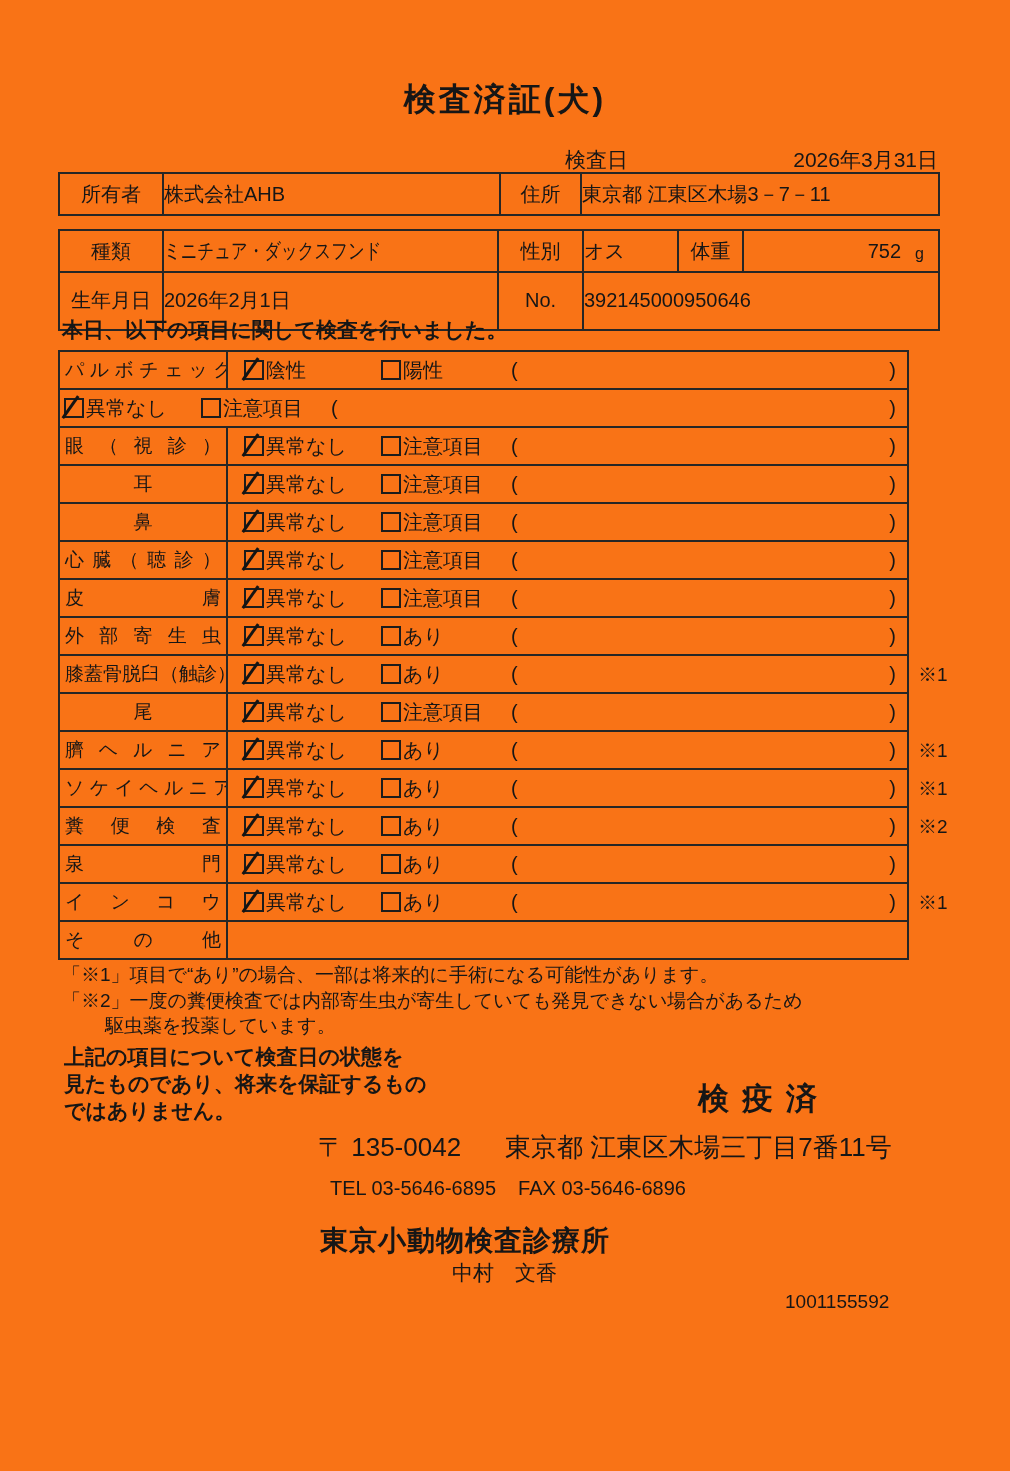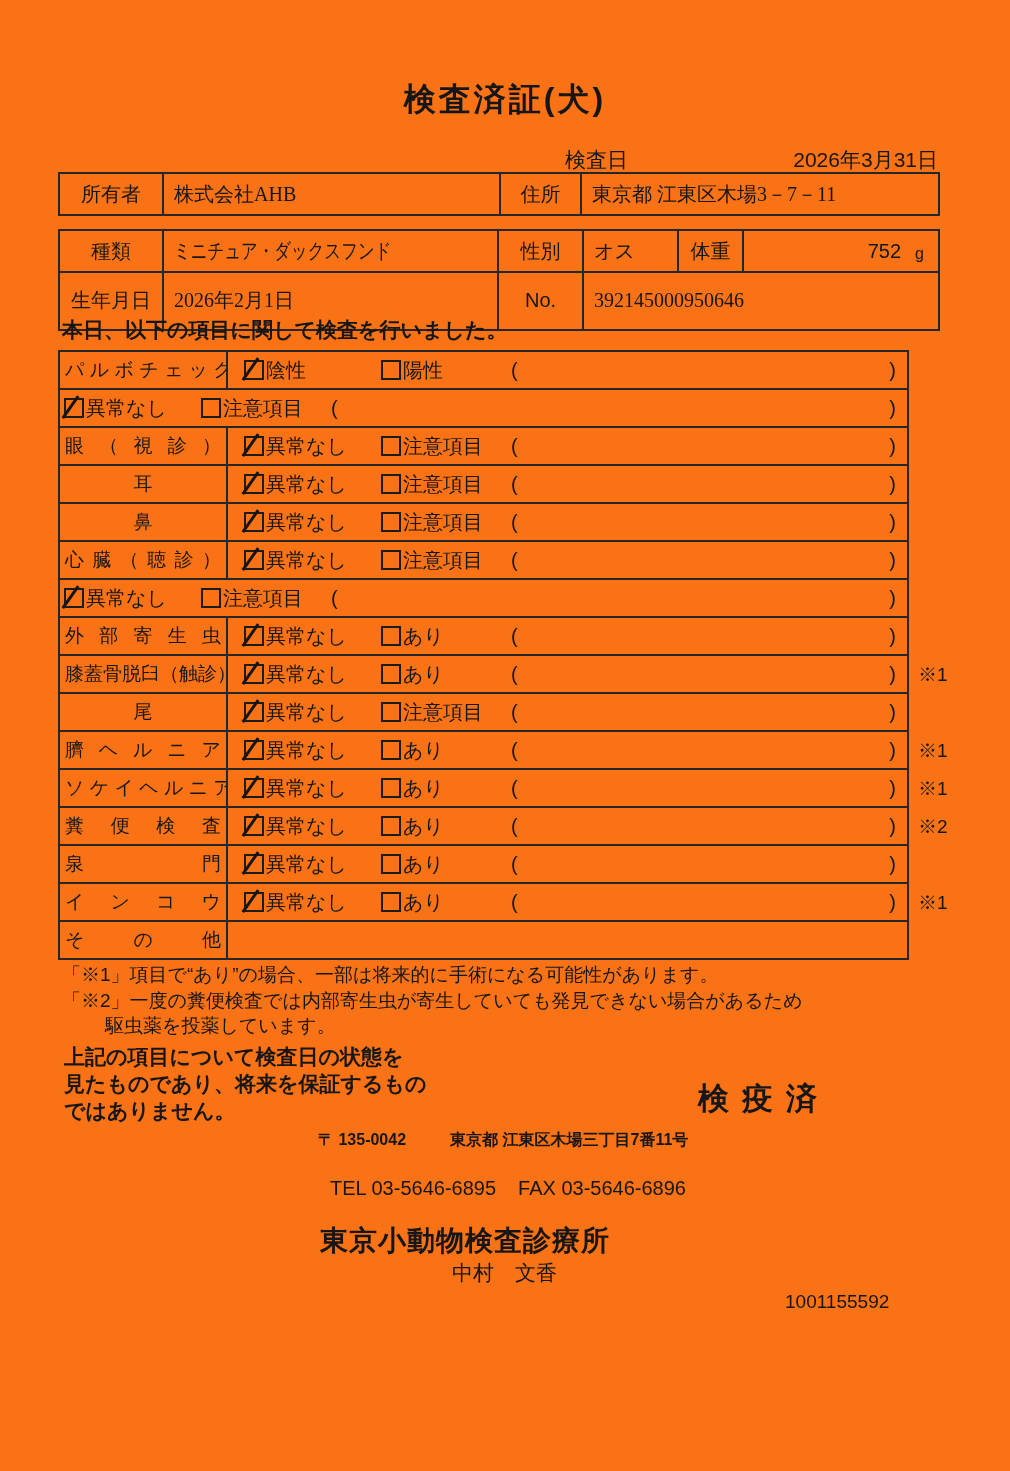--- a/index.html
+++ b/index.html
@@ -16,21 +16,21 @@
   
   .insp-label { top:146px; left:565px; font-size:21px; font-weight:500; }
   .insp-date  { top:146px; right:72px; font-size:21px; font-weight:500; }
 
   
   .grid { display:grid; box-sizing:border-box; border:2px solid #262626; }
   .cell { box-sizing:border-box; border-left:2px solid #262626;
           display:flex; align-items:center; font-size:20px; overflow:hidden; white-space:nowrap; }
   .cell:first-child { border-left:none; }
   .lab  { justify-content:center; font-weight:500; }
-  .val  { padding-left:10px; font-weight:500;font-family:Liberation Serif, serif; }
+  .val  { font-weight:500; }
   .t1 { top:172px; left:58px; width:882px; height:44px;
         grid-template-columns:102px 337px 81px 362px; }
   .t2 { top:229px; left:58px; width:882px; height:44px;
         grid-template-columns:102px 335px 85px 95px 65px 200px; }
   .t3 { top:271px; left:58px; width:882px; height:60px; border-top:none;
         grid-template-columns:102px 335px 85px 360px; }
   .breed { transform:scaleX(0.78); transform-origin:left center; font-size:21px; }
   .weight-val { justify-content:flex-end; padding-right:18px; gap:14px; }
   .unit { font-size:16px; margin-top:6px; }
 
@@ -64,21 +64,21 @@
   .fn { font-size:19px; font-weight:500; white-space:nowrap; }
   .fn1 { top:962px;  left:62px; }
   .fn2 { top:988px;  left:62px; }
   .fn3 { top:1013px; left:105px; }
 
   
   .disclaimer { top:1043px; left:64px; font-size:21px; font-weight:700; line-height:27px; }
 
   .stamp { top:1078px; left:698px; font-size:31px; font-weight:600; letter-spacing:13px; white-space:nowrap; }
 
-  .addr-line { top:1130px; left:318px; display:flex; gap:44px; font-size:16px; font-weight:700; white-space:nowrap;text-align:right; }
+  .addr-line { top:1130px; left:318px; display:flex; gap:44px; font-size:26px; font-weight:400; white-space:nowrap;text-align:right; }
   .tel-line  { top:1177px; left:330px; display:flex; gap:22px; font-size:20px; font-weight:500; white-space:nowrap; }
   .clinic    { top:1222px; left:320px; font-size:28px; font-weight:600; letter-spacing:1px; white-space:nowrap; }
   .vet       { top:1259px; left:452px; font-size:21px; font-weight:500; white-space:nowrap; }
   .serial    { top:1291px; left:785px; font-size:19px; font-weight:500; }
 </style>
 </head>
 <body>
 
 <div class="page">
 
@@ -238,20 +238,21 @@
             <span class="po">(</span>
             <span class="pc">)</span>
           </span>
         </div>
       </div>
       <div class="cmark"></div>
     </div>
 
     <div class="crow">
       <div class="inner">
+        <div class="clabel">皮 膚</div>
         <div class="ccontent">
           <span class="opt opt1">
             <span class="cb checked"></span>
             <span class="o1">異常なし</span>
           </span>
           <span class="opt opt2">
             <span class="cb"></span>
             <span class="o2">注意項目</span>
           </span>
           <span class="parens">

